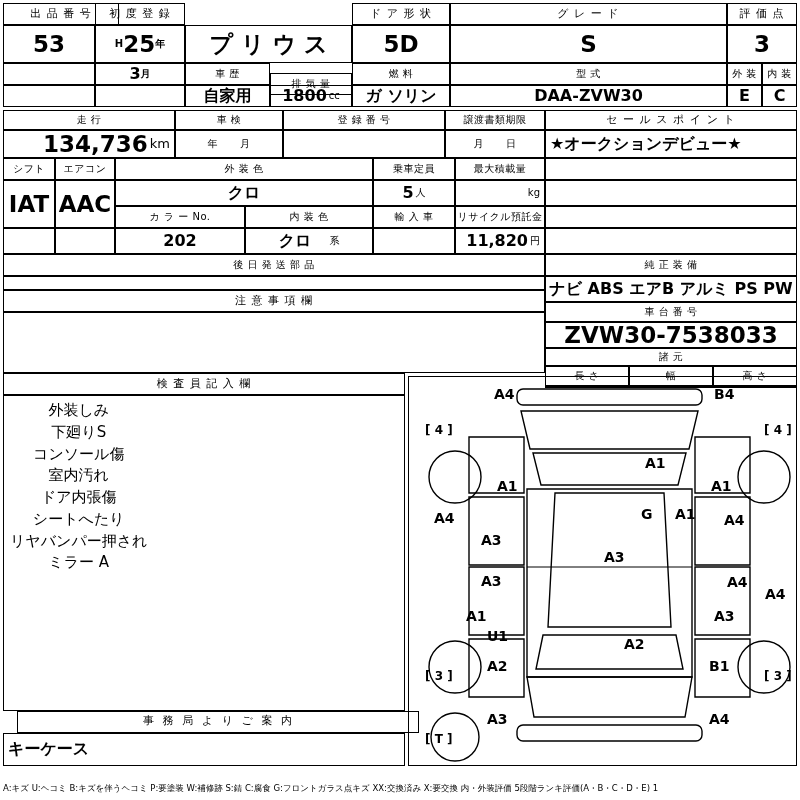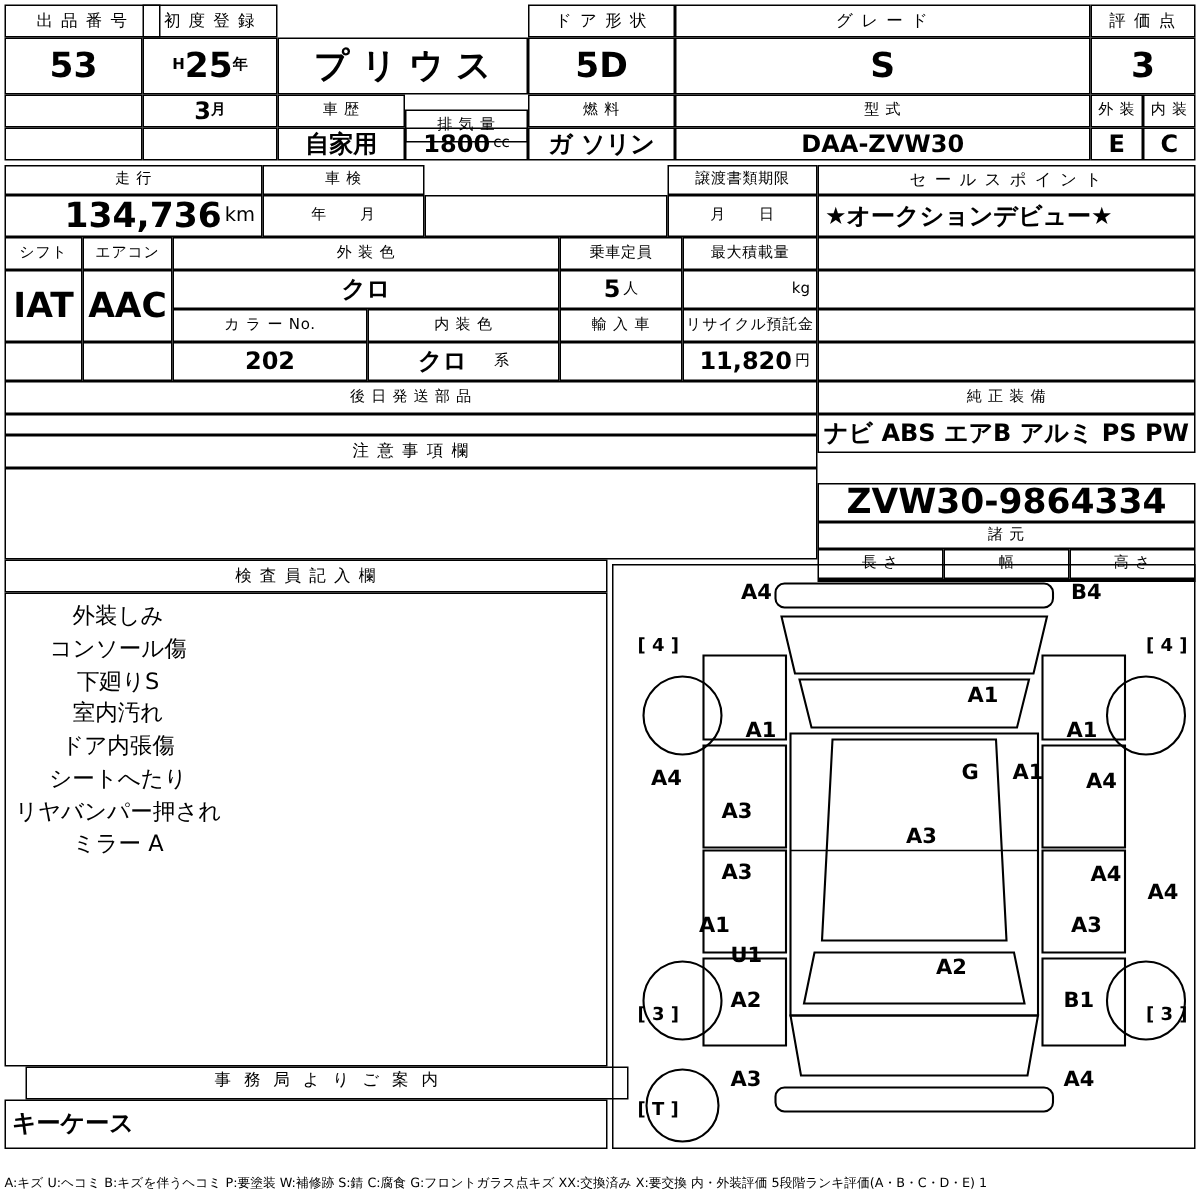--- a/index.html
+++ b/index.html
@@ -47,21 +47,21 @@
   .dcode { font-size: 14px; font-weight: bold; font-family: "DejaVu Sans", "Liberation Sans", sans-serif; }
   .dbr { font-size: 12px; font-weight: bold; }
   .insp-list { font-size: 15px; line-height: 1.45; padding: 4px 0 0 6px; }
   .notes-free { }
 </style>
 </head>
 <body>
 
 <div id="sheet">
 
-  <div class="box lbl" style="left:3px;top:3px;width:104px;height:22px;">出 品 番 号</div>
+  <div class="box lbl" style="left:3px;top:3px;width:116px;height:22px;">出 品 番 号</div>
   <div class="box lbl" style="left:95px;top:3px;width:90px;height:22px;">初 度 登 録</div>
   <div class="box lbl" style="left:352px;top:3px;width:98px;height:22px;">ド ア 形 状</div>
   <div class="box lbl" style="left:450px;top:3px;width:277px;height:22px;">グ レ ー ド</div>
   <div class="box lbl" style="left:727px;top:3px;width:70px;height:22px;">評 価 点</div>
 
   <div class="box val-lg" style="left:3px;top:25px;width:92px;height:38px;">53</div>
 
   <div class="box" style="left:95px;top:25px;width:90px;height:38px;">
     <span class="sup">H</span>
     <span class="val-lg">25</span>
@@ -93,20 +93,21 @@
   </div>
   <div class="box val-md" style="left:352px;top:85px;width:98px;height:22px;">ガ ソリン</div>
   <div class="box val-md" style="left:450px;top:85px;width:277px;height:22px;">DAA-ZVW30</div>
   <div class="box val-md" style="left:727px;top:85px;width:35px;height:22px;">E</div>
   <div class="box val-md" style="left:762px;top:85px;width:35px;height:22px;">C</div>
 
   <div class="box" style="left:95px;top:85px;width:90px;height:22px;"></div>
 
   <div class="box lbl-sm" style="left:3px;top:110px;width:172px;height:20px;">走 行</div>
   <div class="box lbl-sm" style="left:175px;top:110px;width:108px;height:20px;">車 検</div>
+  <div class="box lbl-sm" style="left:283px;top:110px;width:162px;height:20px;">登 録 番 号</div>
   <div class="box lbl-sm" style="left:445px;top:110px;width:100px;height:20px;">譲渡書類期限</div>
   <div class="box lbl" style="left:545px;top:110px;width:252px;height:20px;">セ ー ル ス ポ イ ン ト</div>
 
   <div class="box right" style="left:3px;top:130px;width:172px;height:28px;">
     <span class="val-lg">134,736</span>
     <span class="unit" style="font-size:13px;">km</span>
   </div>
   <div class="box" style="left:175px;top:130px;width:108px;height:28px;">
     <span class="lbl-sm" style="margin-right:22px;">年</span>
     <span class="lbl-sm">月</span>
@@ -159,36 +160,37 @@
   <div class="box" style="left:3px;top:228px;width:52px;height:26px;"></div>
   <div class="box" style="left:55px;top:228px;width:60px;height:26px;"></div>
 
   <div class="box lbl-sm" style="left:3px;top:254px;width:542px;height:22px;">後 日 発 送 部 品</div>
   <div class="box lbl-sm" style="left:545px;top:254px;width:252px;height:22px;">純 正 装 備</div>
 
   <div class="box" style="left:3px;top:276px;width:542px;height:14px;"></div>
   <div class="box val-md" style="left:545px;top:276px;width:252px;height:26px;">ナビ  ABS  エアB  アルミ  PS  PW</div>
 
   <div class="box lbl" style="left:3px;top:290px;width:542px;height:22px;">注 意 事 項 欄</div>
+  <div class="box lbl-sm" style="left:545px;top:302px;width:252px;height:20px;">車 台 番 号</div>
 
   <div class="box left notes-free" style="left:3px;top:312px;width:542px;height:61px;"></div>
-  <div class="box val-lg" style="left:545px;top:322px;width:252px;height:26px;">ZVW30-9864334</div>
+  <div class="box val-lg" style="left:545px;top:322px;width:252px;height:26px;">ZVW30-7538033</div>
 
   <div class="box lbl-sm" style="left:545px;top:348px;width:252px;height:18px;">諸 元</div>
   <div class="box lbl-sm" style="left:545px;top:366px;width:84px;height:20px;">長 さ</div>
   <div class="box lbl-sm" style="left:629px;top:366px;width:84px;height:20px;">幅</div>
   <div class="box lbl-sm" style="left:713px;top:366px;width:84px;height:20px;">高 さ</div>
   <div class="box" style="left:545px;top:386px;width:252px;height:0px;"></div>
 
   <div class="box lbl" style="left:3px;top:373px;width:402px;height:22px;">検 査 員 記 入 欄</div>
   <div class="box" style="left:3px;top:395px;width:402px;height:316px;align-items:flex-start;justify-content:flex-start;">
     <div class="insp-list" id="inspector-lines">
         <div>外装しみ</div>
+        <div>下廻りS</div>
         <div>コンソール傷</div>
-        <div>下廻りS</div>
         <div>室内汚れ</div>
         <div>ドア内張傷</div>
         <div>シートへたり</div>
         <div>リヤバンパー押され</div>
         <div>ミラー A</div>
       </div>
   </div>
 
   <div class="box lbl" style="left:17px;top:711px;width:402px;height:22px;font-family:Liberation Mono, monospace;">事 務 局 よ り ご 案 内</div>
   <div class="box left val-md" style="left:3px;top:733px;width:402px;height:33px;">キーケース</div>

